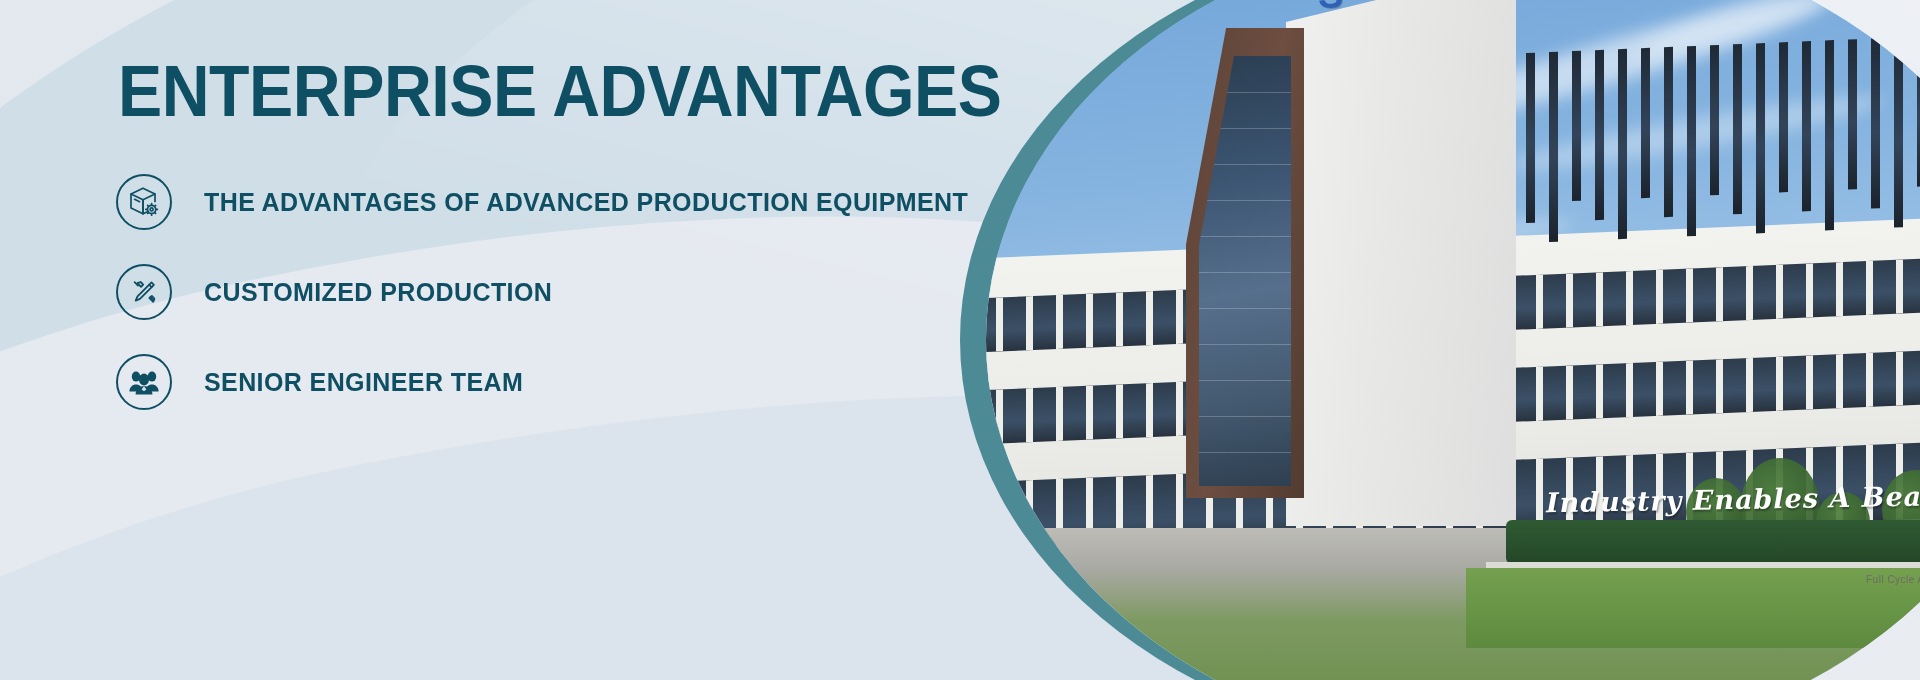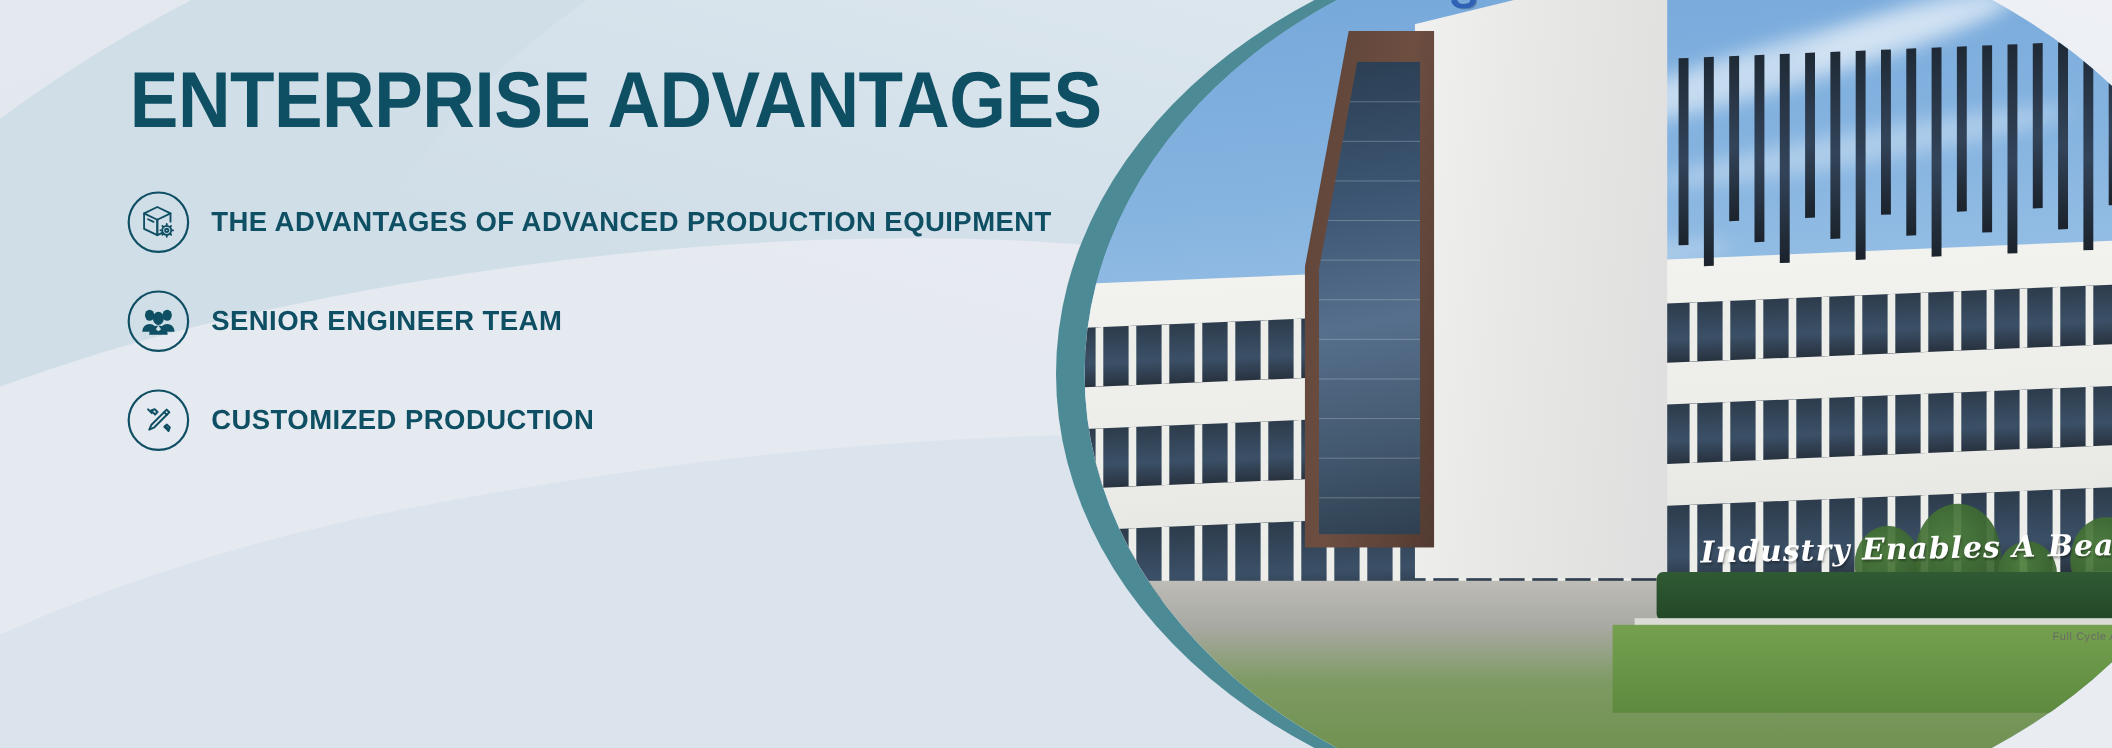--- a/index.html
+++ b/index.html
@@ -107,21 +107,21 @@
     flex: 0 0 56px;
     border: 2px solid #0f4f63;
     border-radius: 50%;
     display: flex;
     align-items: center;
     justify-content: center;
     box-sizing: border-box;
   }
   .feature-icon svg { display: block; }
   .feature-label {
-    margin-left: 20px;
+    margin-left: 32px;
     font-size: 25px;
     font-weight: 600;
     letter-spacing: .4px;
     color: #0f4f63;
     font-family: "Liberation Sans Narrow", "Liberation Sans", sans-serif;
     white-space: nowrap;
   }
 
   
   .photo-wrap {
@@ -545,42 +545,42 @@
             <path d="M24.6 18.6 v1.6 M24.6 28.6 v1.6 M18.8 24.4 h1.6 M28.8 24.4 h1.6"></path>
             <path d="M20.6 20.4 l1.1 1.1 M27.5 27.3 l1.1 1.1 M28.6 20.4 l-1.1 1.1 M21.7 27.3 l-1.1 1.1"></path>
           </svg>
         </span>
         <span class="feature-label">THE ADVANTAGES OF ADVANCED PRODUCTION EQUIPMENT</span>
       </div>
 
 
       <div class="feature-row">
         <span class="feature-icon">
+          <svg width="34" height="34" viewBox="0 0 34 34" fill="none" stroke="#0f4f63" stroke-width="1.8" stroke-linejoin="round" stroke-linecap="round">
+            <path d="M24.5 7.4 l2.4 2.4 -14 14 -4.2 1.8 1.8 -4.2 z"></path>
+            <path d="M22.2 9.7 l2.4 2.4"></path>
+            <path d="M10.4 8.2 l3.2 -1.2 2.6 2.6 -2.2 2.2 -2.6 -2.6 z"></path>
+            <path d="M7.6 7.2 l3.4 3.4"></path>
+            <path d="M24.8 21 l2.6 2.6 -1.2 3.2 -1.2 -1.2 -2.6 -2.6 z"></path>
+            <path d="M26.6 25.4 l-3.2 -3.2"></path>
+          </svg>
+        </span>
+        <span class="feature-label">CUSTOMIZED PRODUCTION</span>
+      </div>
+
+      <div class="feature-row">
+        <span class="feature-icon">
           <svg width="34" height="34" viewBox="0 0 34 34" fill="#0f4f63">
             <ellipse cx="9" cy="11.6" rx="4.2" ry="5"></ellipse>
             <path d="M2.4 26.5 c0-4.3 3-7 6.6-7 s6.6 2.7 6.6 7 z"></path>
             <ellipse cx="25" cy="11.6" rx="4.2" ry="5"></ellipse>
             <path d="M18.4 26.5 c0-4.3 3-7 6.6-7 s6.6 2.7 6.6 7 z"></path>
             <ellipse cx="17" cy="14.4" rx="5" ry="6"></ellipse>
             <path d="M8.6 29.4 c0-5 3.8-8.4 8.4-8.4 s8.4 3.4 8.4 8.4 z"></path>
             <path d="M17 21 l-2.4 3.4 2.4 1.8 2.4-1.8 z" fill="#cfdde7"></path>
           </svg>
         </span>
         <span class="feature-label">SENIOR ENGINEER TEAM</span>
       </div>
 
-      <div class="feature-row">
-        <span class="feature-icon">
-          <svg width="34" height="34" viewBox="0 0 34 34" fill="none" stroke="#0f4f63" stroke-width="1.8" stroke-linejoin="round" stroke-linecap="round">
-            <path d="M24.5 7.4 l2.4 2.4 -14 14 -4.2 1.8 1.8 -4.2 z"></path>
-            <path d="M22.2 9.7 l2.4 2.4"></path>
-            <path d="M10.4 8.2 l3.2 -1.2 2.6 2.6 -2.2 2.2 -2.6 -2.6 z"></path>
-            <path d="M7.6 7.2 l3.4 3.4"></path>
-            <path d="M24.8 21 l2.6 2.6 -1.2 3.2 -1.2 -1.2 -2.6 -2.6 z"></path>
-            <path d="M26.6 25.4 l-3.2 -3.2"></path>
-          </svg>
-        </span>
-        <span class="feature-label">CUSTOMIZED PRODUCTION</span>
-      </div>
-
     </div>
   </div>
 </div>
 
 </body></html>

